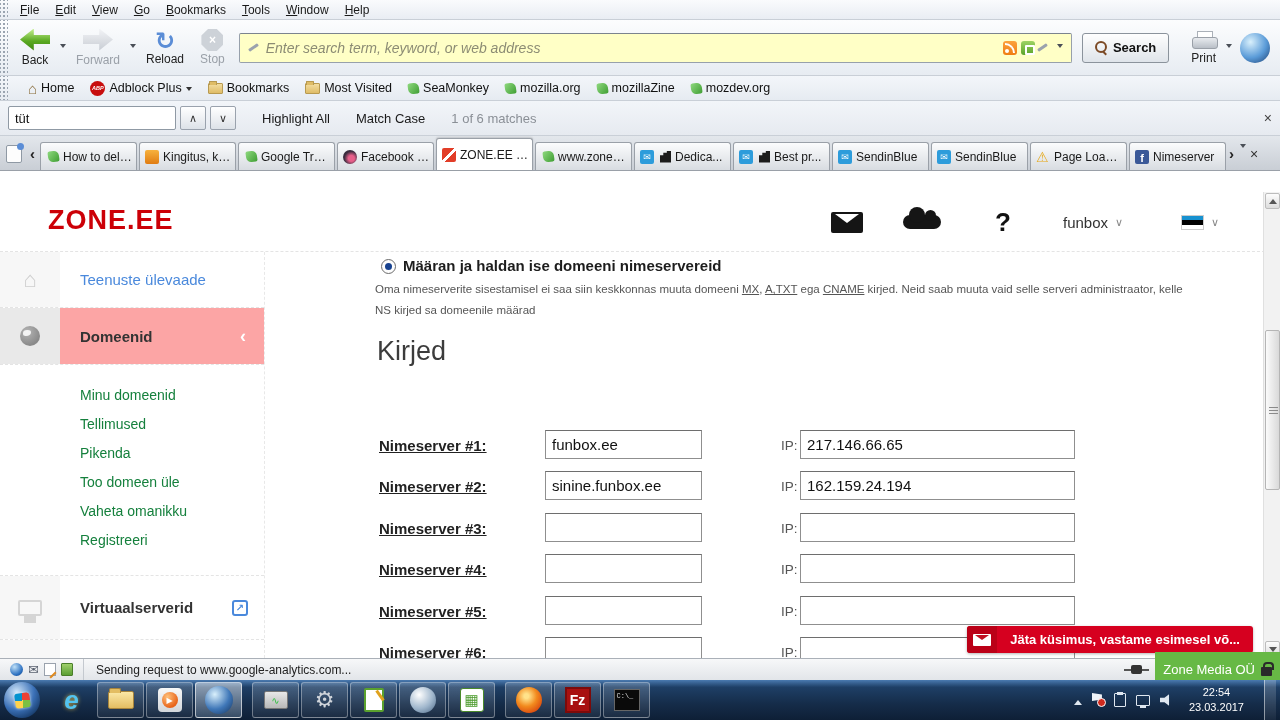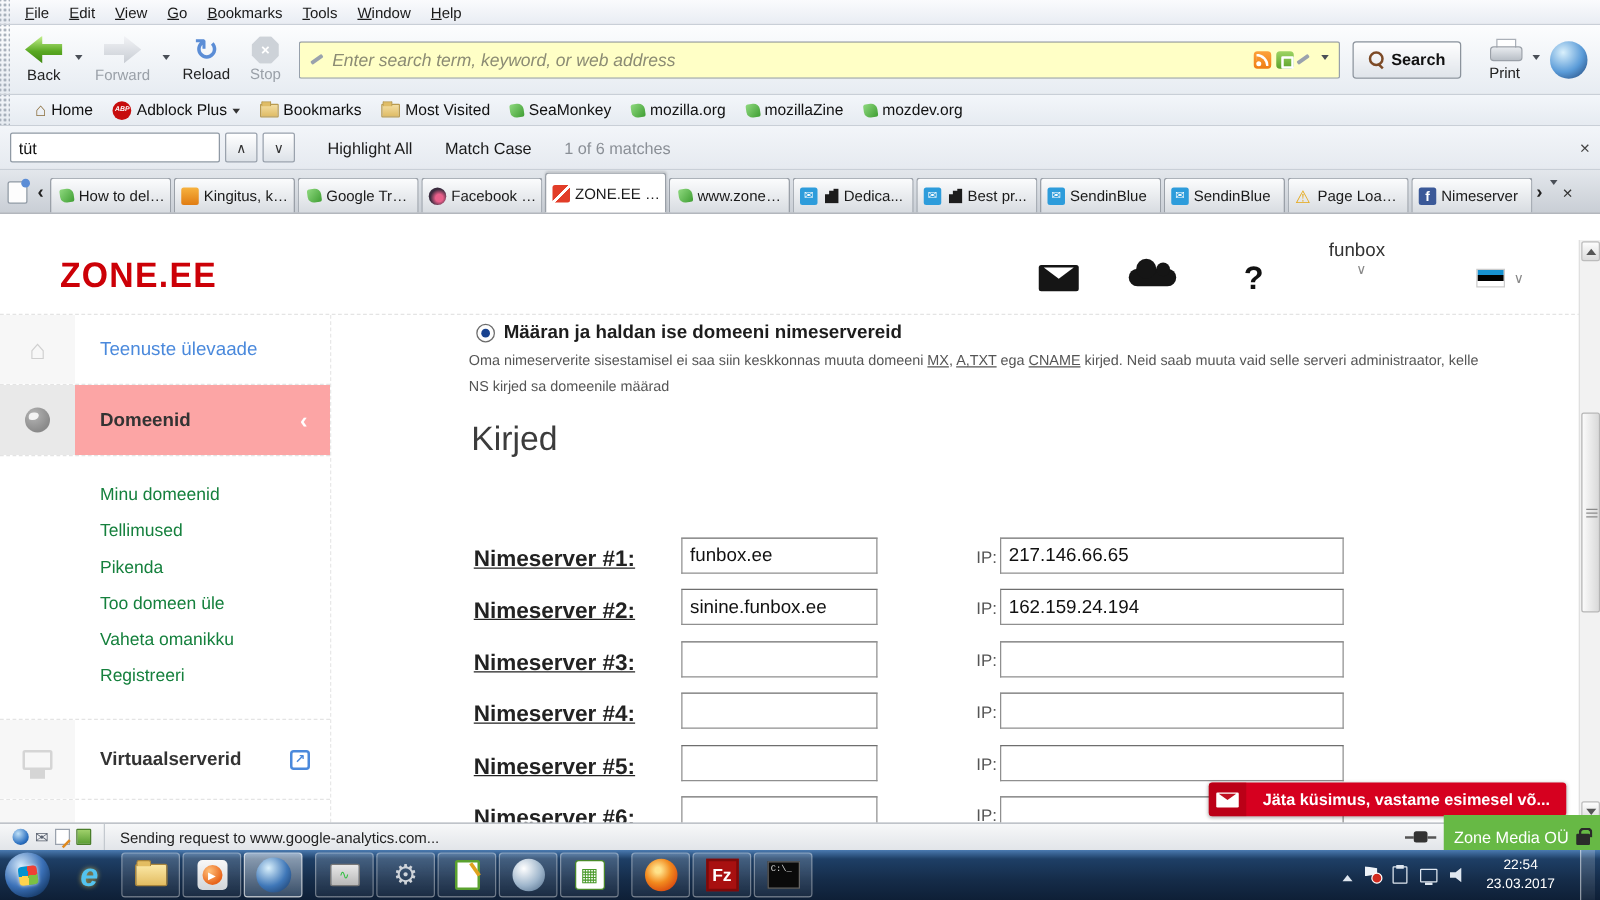--- a/index.html
+++ b/index.html
@@ -132,21 +132,21 @@
   .extlink::before { content:"↗"; }
 
   
   .radio { position:absolute; width:15px; height:15px; border:1px solid #6b6b6b; border-radius:50%; background:#fdfdfd; }
   .radio::before { content:""; position:absolute; left:3px; top:3px; width:7px; height:7px; border-radius:50%; background:#17418f; }
   .rlabel { position:absolute; font-size:15px; font-weight:bold; color:#1d1d1d; }
   .desc { position:absolute; font-size:11.5px; color:#555; line-height:1.85; }
   .desc .lnk { text-decoration:underline; }
   .h-kirjed { position:absolute; font-size:27px; color:#3c3c3c; }
   .nsrow { position:absolute; left:0; width:1280px; height:30px; }
-  .nslabel { position:absolute; left:379px; top:7px; font-size:18px; font-weight:bold; color:#222; text-decoration:underline; }
+  .nslabel { position:absolute; left:379px; top:7px; font-size:15px; font-weight:bold; color:#222; text-decoration:underline; }
   .nsinput { position:absolute; left:545px; top:0; width:157px; height:29px; border:1px solid #8f8f8f; border-top-color:#6e6e6e; font-size:15px; padding:0 6px; color:#111; font-family:"Liberation Sans", sans-serif; }
   .iplabel { position:absolute; left:781px; top:8px; font-size:13.5px; color:#555; }
   .ipinput { position:absolute; left:800px; top:0; width:275px; height:29px; border:1px solid #8f8f8f; border-top-color:#6e6e6e; font-size:15px; padding:0 6px; color:#111; font-family:"Liberation Sans", sans-serif; }
 
   
   .note { position:absolute; right:27px; top:434px; height:27px; background:#d6001f; border-radius:3px; display:flex; align-items:center; overflow:hidden; box-shadow:0 1px 3px rgba(0,0,0,.3); }
   .note-ico { width:30px; height:27px; background:#bb0017; display:flex; align-items:center; justify-content:center; }
   .note-txt { color:#fff; font-size:13px; font-weight:bold; padding:0 13px; white-space:nowrap; }
 
   
@@ -385,21 +385,21 @@
       <span class="brand">ZONE.EE</span>
       <div class="hdr-abs" style="left:831px;">
           <span class="env"></span>
         </div>
       <div class="hdr-abs" style="left:903px;">
           <span class="cloudico"></span>
         </div>
       <div class="hdr-abs" style="left:995px;">
           <span class="qmark">?</span>
         </div>
-      <div class="hdr-abs" style="left:1063px;flex-direction:column;">
+      <div class="hdr-abs" style="left:1063px;">
         <span class="account">funbox</span>
         <span class="vee"></span>
       </div>
       <div class="hdr-abs" style="left:1181px;">
         <span class="eeflag"></span>
         <span class="vee"></span>
       </div>
     </div>
 
     <div class="sidebar">

